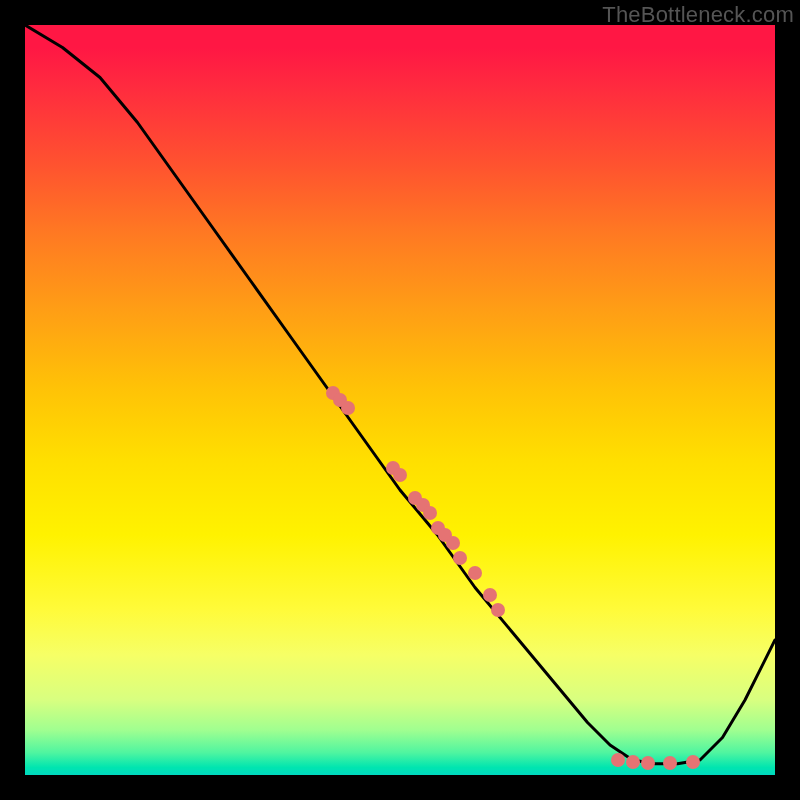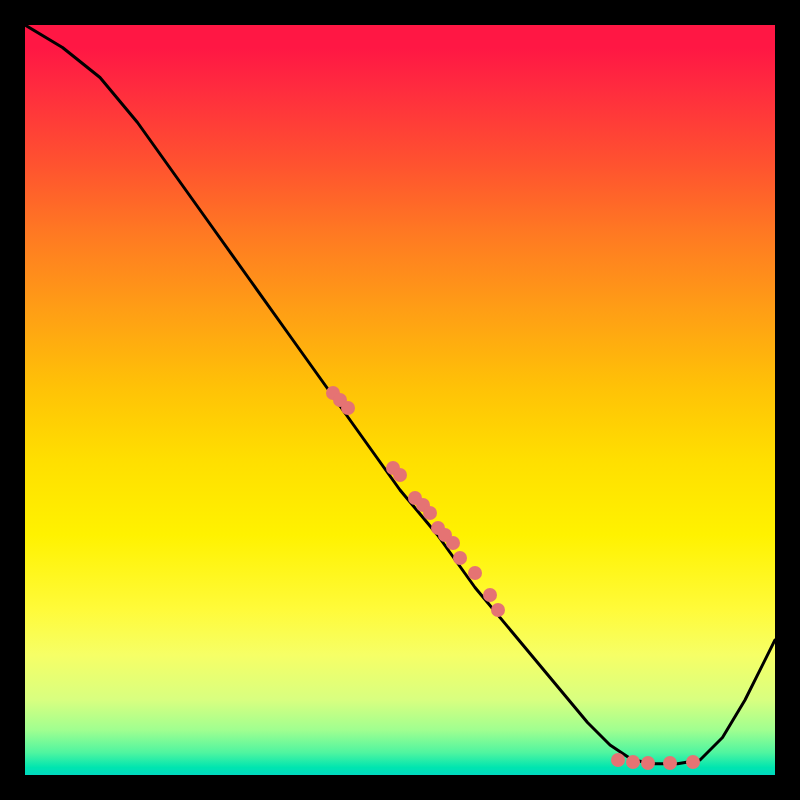--- a/index.html
+++ b/index.html
@@ -95,13 +95,14 @@
         <div class="marker" style="left: 465px; top: 570px;"></div>
         <div class="marker" style="left: 472.5px; top: 585px;"></div>
         <div class="marker" style="left: 592.5px; top: 735px;"></div>
         <div class="marker" style="left: 607.5px; top: 736.5px;"></div>
         <div class="marker" style="left: 622.5px; top: 738px;"></div>
         <div class="marker" style="left: 645px; top: 738px;"></div>
         <div class="marker" style="left: 667.5px; top: 736.5px;"></div>
       </div>
   </div>
 
+  <div class="watermark">TheBottleneck.com</div>
 </div>
 
 </body></html>

